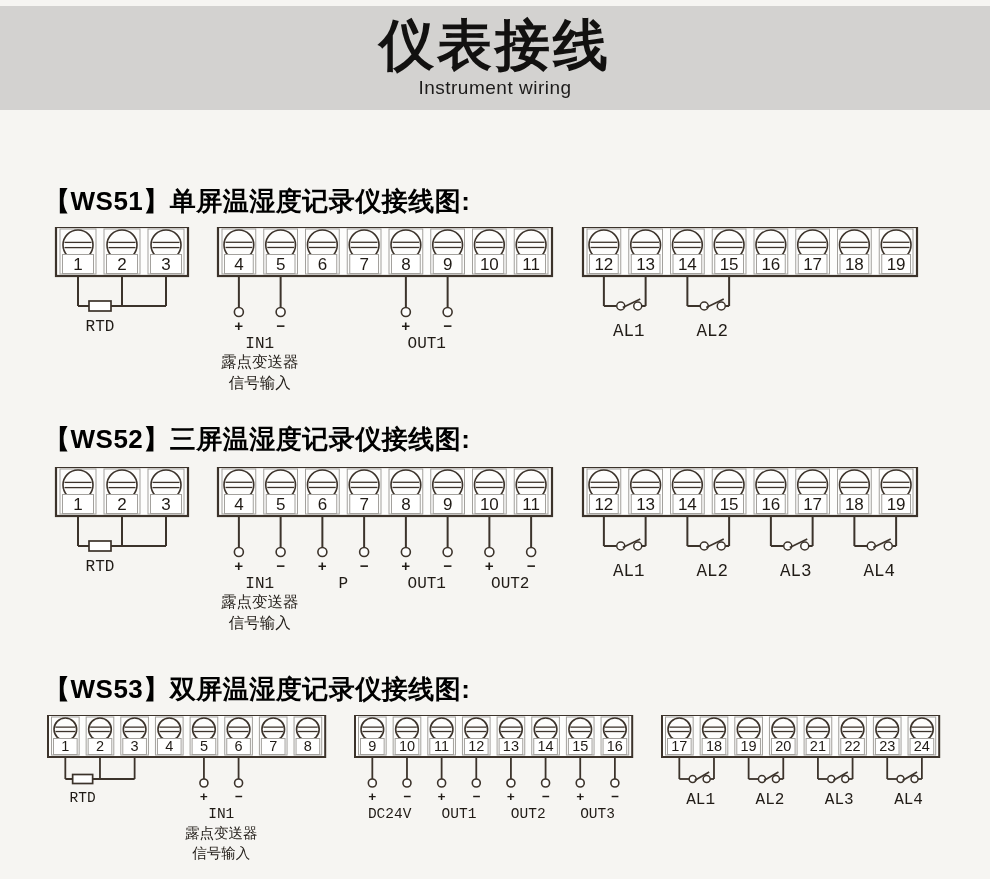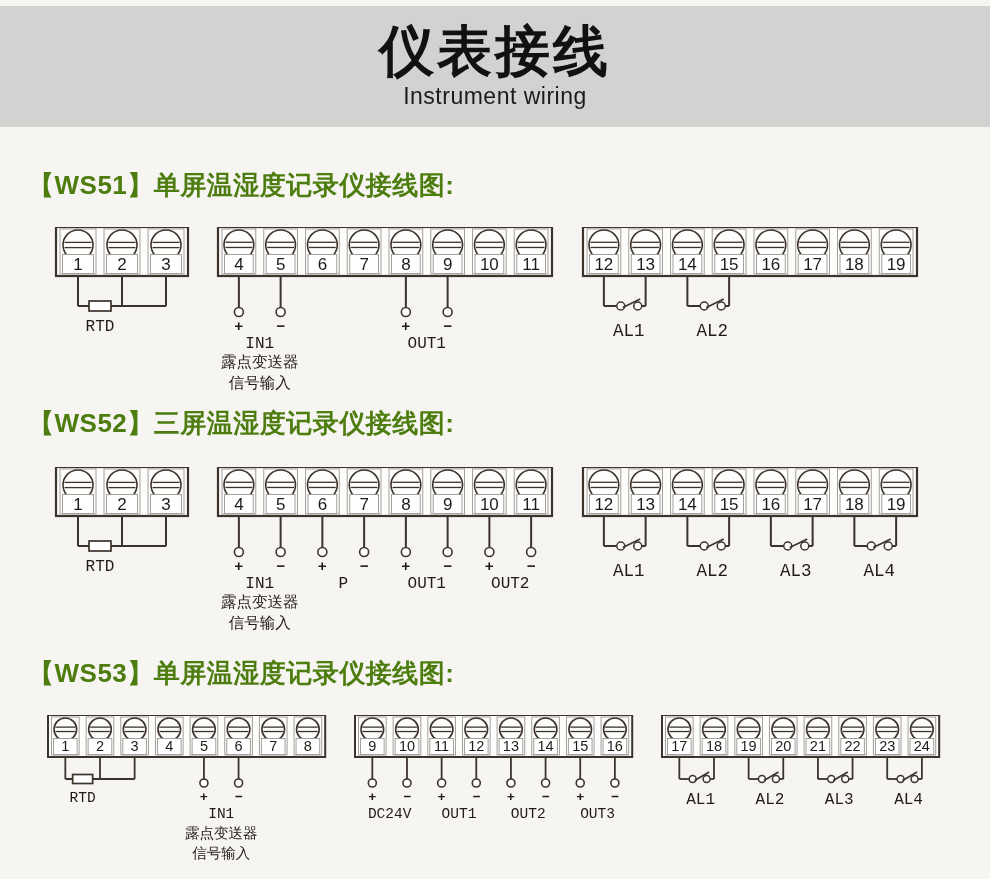--- a/index.html
+++ b/index.html
@@ -1,37 +1,37 @@
 <!DOCTYPE html>
 <html><head>
 <meta charset="utf-8">
 <style>
   html,body{margin:0;padding:0;}
   body{font-family:"Liberation Sans",sans-serif;}
   .stage{position:relative;width:990px;height:879px;background:#f6f5f2;overflow:hidden;}
-  .band{position:absolute;left:0;top:6px;width:990px;height:121px;background:#d3d2d0;
+  .band{position:absolute;left:0;top:6px;width:990px;height:104px;background:#d3d2d0;
         display:flex;flex-direction:column;align-items:center;justify-content:center;}
   .band .t{font-size:55px;font-weight:700;color:#121110;letter-spacing:3px;line-height:1.05;}
-  .band .s{font-size:23px;color:#1c1b1a;margin-top:2px;letter-spacing:0.5px;}
-  .sec-title{position:absolute;left:28px;font-size:26px;font-weight:700;color:#4d7c0f;
-             letter-spacing:0.5px;white-space:nowrap;line-height:1.1;margin:0;}
+  .band .s{font-size:19px;color:#1c1b1a;margin-top:2px;letter-spacing:0.5px;}
+  .sec-title{position:absolute;left:28px;font-size:26px;font-weight:700;color:#000000;
+             letter-spacing:0.5px;white-space:nowrap;line-height:1.1;margin:16px;}
   svg.diagram{position:absolute;left:0;display:block;}
 </style>
 </head>
 <body>
 
 <div class="stage">
   <div class="band">
     <div class="t">仪表接线</div>
     <div class="s">Instrument wiring</div>
   </div>
 
   <h2 class="sec-title" style="top:171px">【WS51】单屏温湿度记录仪接线图:</h2>
   <h2 class="sec-title" style="top:409px">【WS52】三屏温湿度记录仪接线图:</h2>
-  <h2 class="sec-title" style="top:659px">【WS53】单屏温湿度记录仪接线图:</h2>
+  <h2 class="sec-title" style="top:659px">【WS53】双屏温湿度记录仪接线图:</h2>
 
   <div id="diagrams">
       <svg width="990" height="175" class="diagram" style="top:227px">
         <g>
           <rect x="56" y="0" width="132" height="49" fill="#fdfdfc" stroke="#3c332b" stroke-width="2.2"></rect>
           <g>
             <rect x="60" y="2" width="36" height="45" fill="none" stroke="#a3a19d" stroke-width="1"></rect>
             <circle cx="78" cy="18" r="15" fill="#fdfdfc" stroke="#3c332b" stroke-width="1.6"></circle>
             <line x1="64.5" y1="15.4" x2="91.5" y2="15.4" stroke="#3c332b" stroke-width="1.3"></line>
             <line x1="64.5" y1="20.6" x2="91.5" y2="20.6" stroke="#3c332b" stroke-width="1.3"></line>

